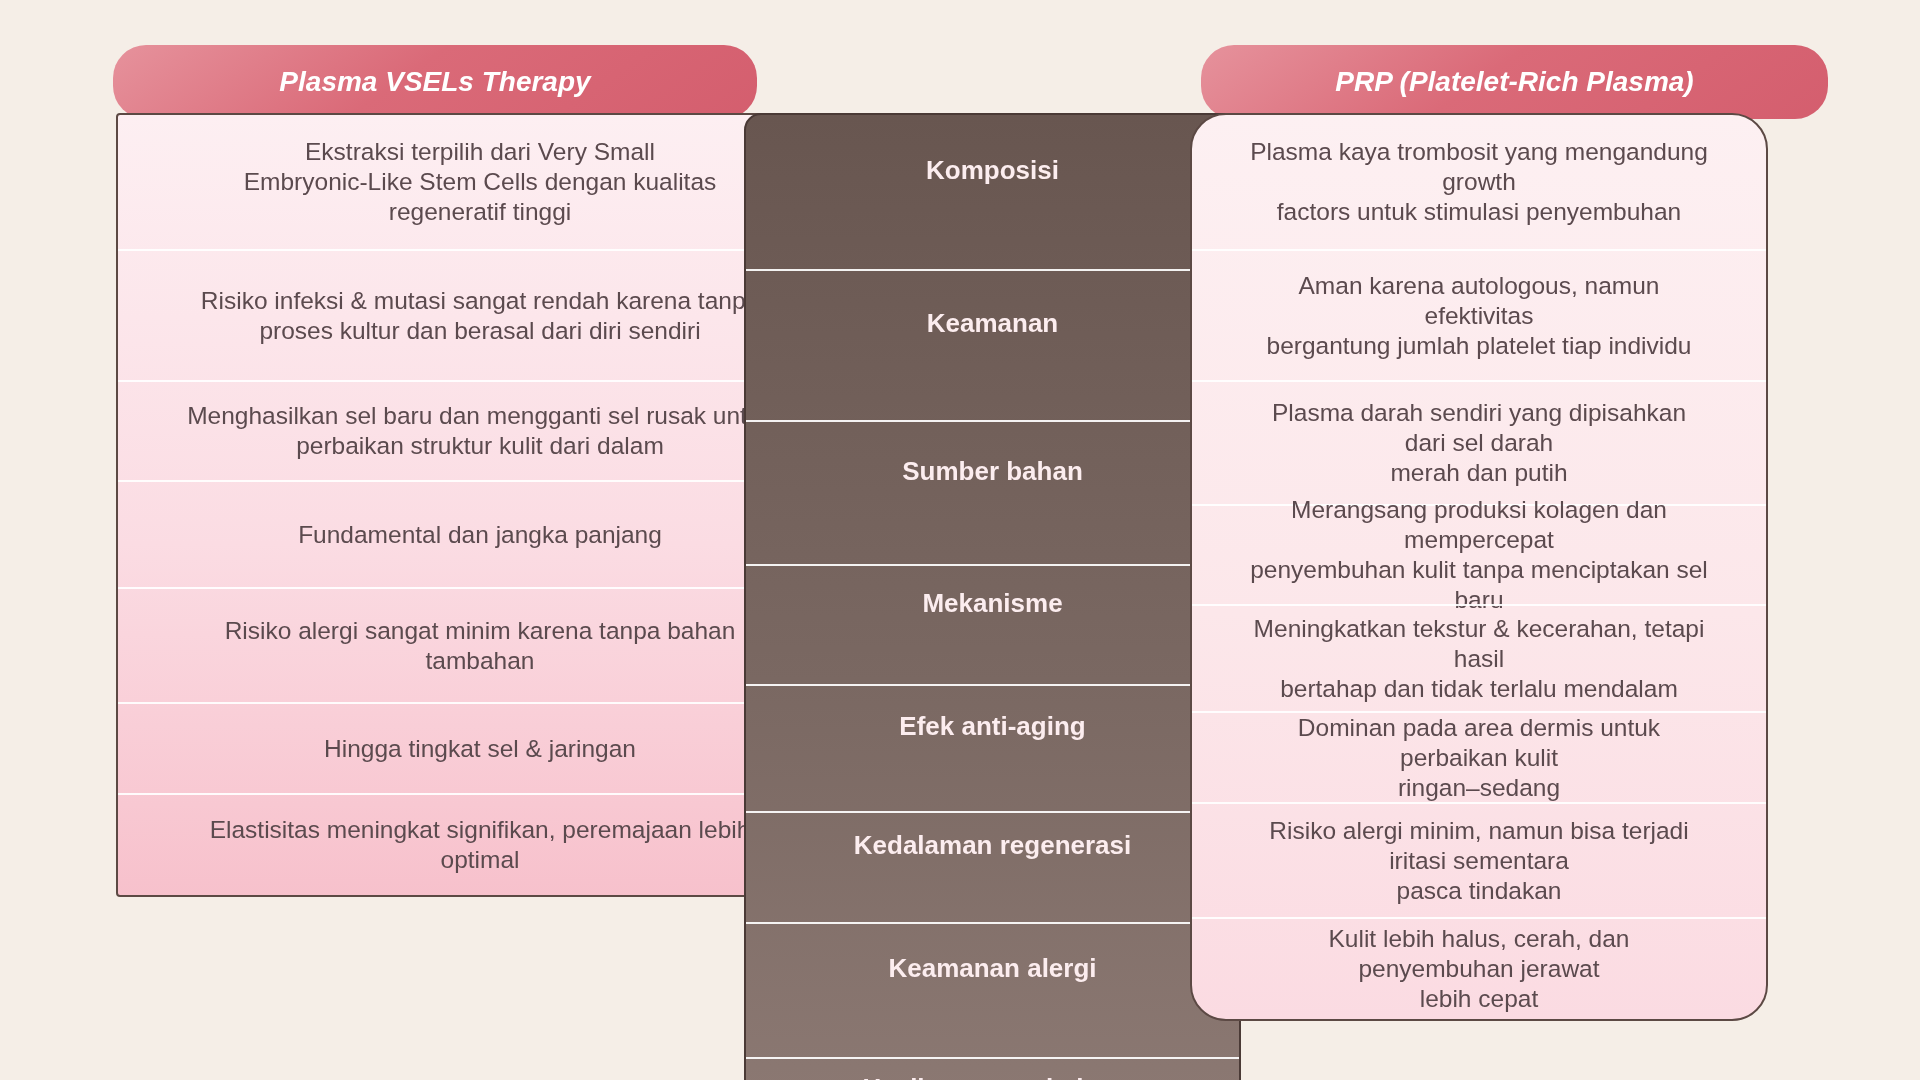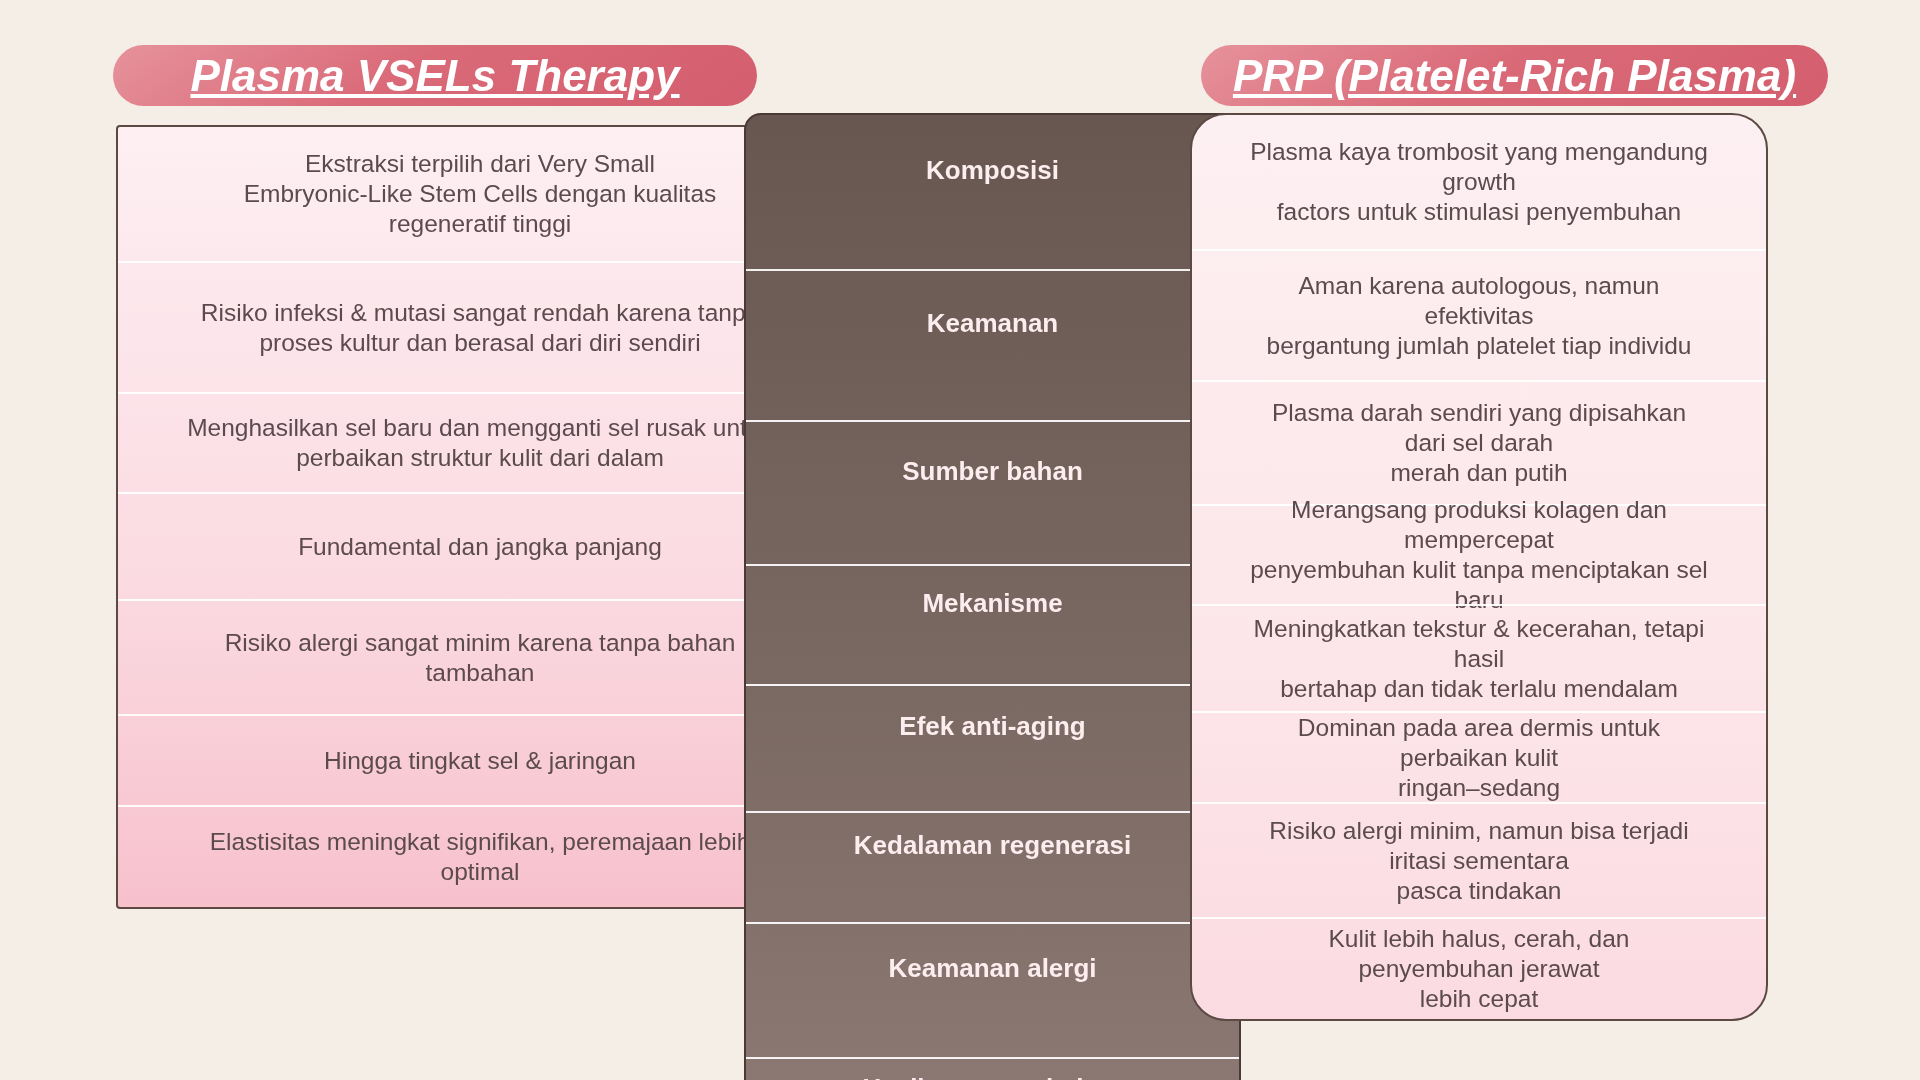--- a/index.html
+++ b/index.html
@@ -4,42 +4,40 @@
 <style>
   html,body{margin:0;padding:0;}
   body{
     width:1920px;height:1080px;
     background:#f5eee7;
     font-family:"Liberation Sans", sans-serif;
     position:relative;
     overflow:hidden;
   }
   .pill-header{
-    position:absolute;top:45px;height:61px;
+    position:absolute;top:45px;height:74px;
     border-radius:33px;
     background:linear-gradient(145deg,#e6929c 0%,#da6a78 45%,#d45e6e 100%);
     display:flex;align-items:center;justify-content:center;
-    color:#ffffff;font-size:44px;font-weight:bold;font-style:italic;
+    color:#ffffff;font-size:28px;font-weight:bold;font-style:italic;
     letter-spacing:0px;
-    text-decoration:underline;
   }
   #header-left{left:113px;width:644px;}
   #header-right{left:1201px;width:627px;}
 
   .panel{
     position:absolute;top:113px;
     box-sizing:border-box;
     display:flex;flex-direction:column;
     overflow:hidden;
   }
   .panel-left{
     left:116px;width:728px;
     border:2px solid #5c4944;border-radius:4px;
     background:linear-gradient(180deg,#fdeff2 0%,#fbdce3 55%,#f7c1cc 100%);
-    margin-top:12px;
   }
   .panel-mid{
     left:744px;width:497px;
     border:2px solid #4a3a36;border-radius:17px;
     background:linear-gradient(180deg,#685650 0%,#7a6862 55%,#8d7a74 100%);
     gap:20px;
   }
   .panel-right{
     left:1190px;width:578px;
     border:2px solid #5c4944;border-radius:36px;

